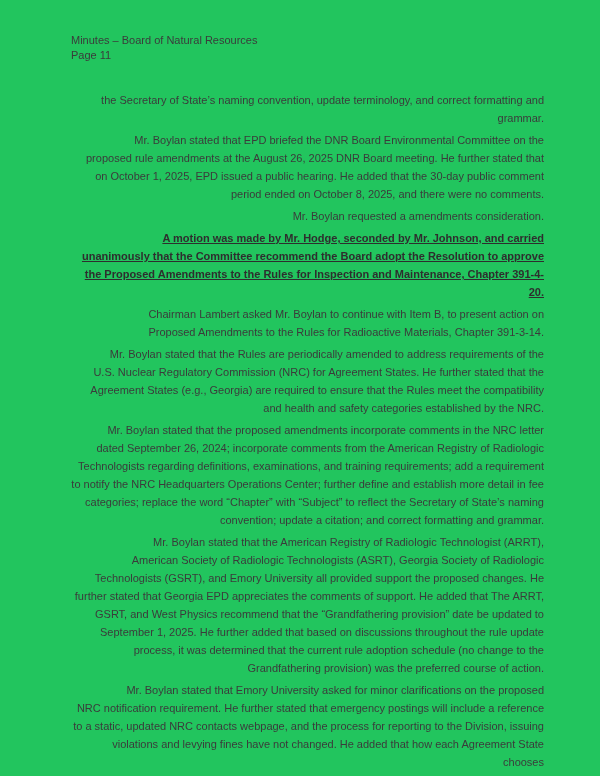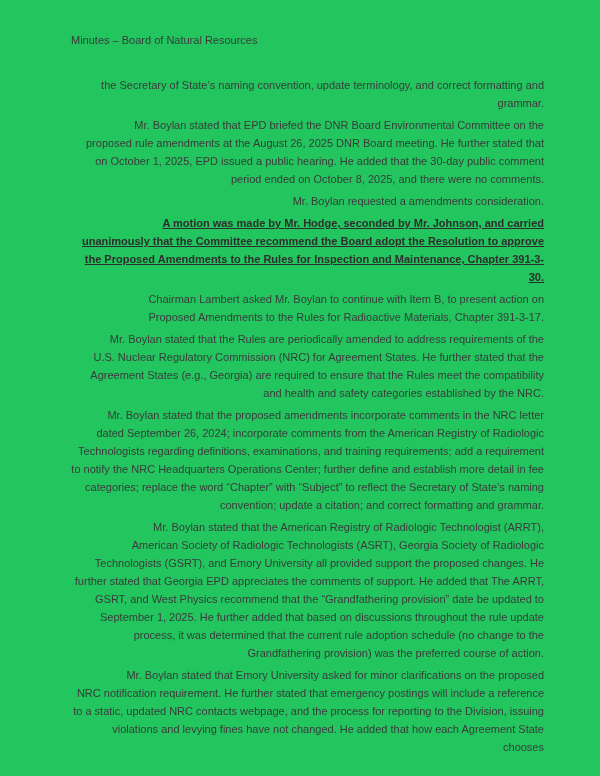--- a/index.html
+++ b/index.html
@@ -36,26 +36,27 @@
     text-decoration: underline;
     color: #2e2e2e;
   }
 </style>
 </head>
 <body>
 
 <div class="page">
   <header class="doc-header">
     <div>Minutes – Board of Natural Resources</div>
+    <div>Page 11</div>
   </header>
 
   <main class="doc-body">
     <p class="no-indent">the Secretary of State’s naming convention, update terminology, and correct formatting and grammar.</p>
     <p>Mr. Boylan stated that EPD briefed the DNR Board Environmental Committee on the proposed rule amendments at the August 26, 2025 DNR Board meeting. He further stated that on October 1, 2025, EPD issued a public hearing. He added that the 30-day public comment period ended on October 8, 2025, and there were no comments.</p>
     <p>Mr. Boylan requested a amendments consideration.</p>
-    <p class="motion">A motion was made by Mr. Hodge, seconded by Mr. Johnson, and carried unanimously that the Committee recommend the Board adopt the Resolution to approve the Proposed Amendments to the Rules for Inspection and Maintenance, Chapter 391-3-30.</p>
-    <p>Chairman Lambert asked Mr. Boylan to continue with Item B, to present action on Proposed Amendments to the Rules for Radioactive Materials, Chapter 391-3-17.</p>
+    <p class="motion">A motion was made by Mr. Hodge, seconded by Mr. Johnson, and carried unanimously that the Committee recommend the Board adopt the Resolution to approve the Proposed Amendments to the Rules for Inspection and Maintenance, Chapter 391-4-20.</p>
+    <p>Chairman Lambert asked Mr. Boylan to continue with Item B, to present action on Proposed Amendments to the Rules for Radioactive Materials, Chapter 391-3-14.</p>
     <p>Mr. Boylan stated that the Rules are periodically amended to address requirements of the U.S. Nuclear Regulatory Commission (NRC) for Agreement States. He further stated that the Agreement States (e.g., Georgia) are required to ensure that the Rules meet the compatibility and health and safety categories established by the NRC.</p>
     <p>Mr. Boylan stated that the proposed amendments incorporate comments in the NRC letter dated September 26, 2024; incorporate comments from the American Registry of Radiologic Technologists regarding definitions, examinations, and training requirements; add a requirement to notify the NRC Headquarters Operations Center; further define and establish more detail in fee categories; replace the word “Chapter” with “Subject” to reflect the Secretary of State’s naming convention; update a citation; and correct formatting and grammar.</p>
     <p>Mr. Boylan stated that the American Registry of Radiologic Technologist (ARRT), American Society of Radiologic Technologists (ASRT), Georgia Society of Radiologic Technologists (GSRT), and Emory University all provided support the proposed changes. He further stated that Georgia EPD appreciates the comments of support. He added that The ARRT, GSRT, and West Physics recommend that the “Grandfathering provision” date be updated to September 1, 2025. He further added that based on discussions throughout the rule update process, it was determined that the current rule adoption schedule (no change to the Grandfathering provision) was the preferred course of action.</p>
     <p>Mr. Boylan stated that Emory University asked for minor clarifications on the proposed NRC notification requirement. He further stated that emergency postings will include a reference to a static, updated NRC contacts webpage, and the process for reporting to the Division, issuing violations and levying fines have not changed. He added that how each Agreement State chooses</p>
   </main>
 </div>
 
 </body></html>

